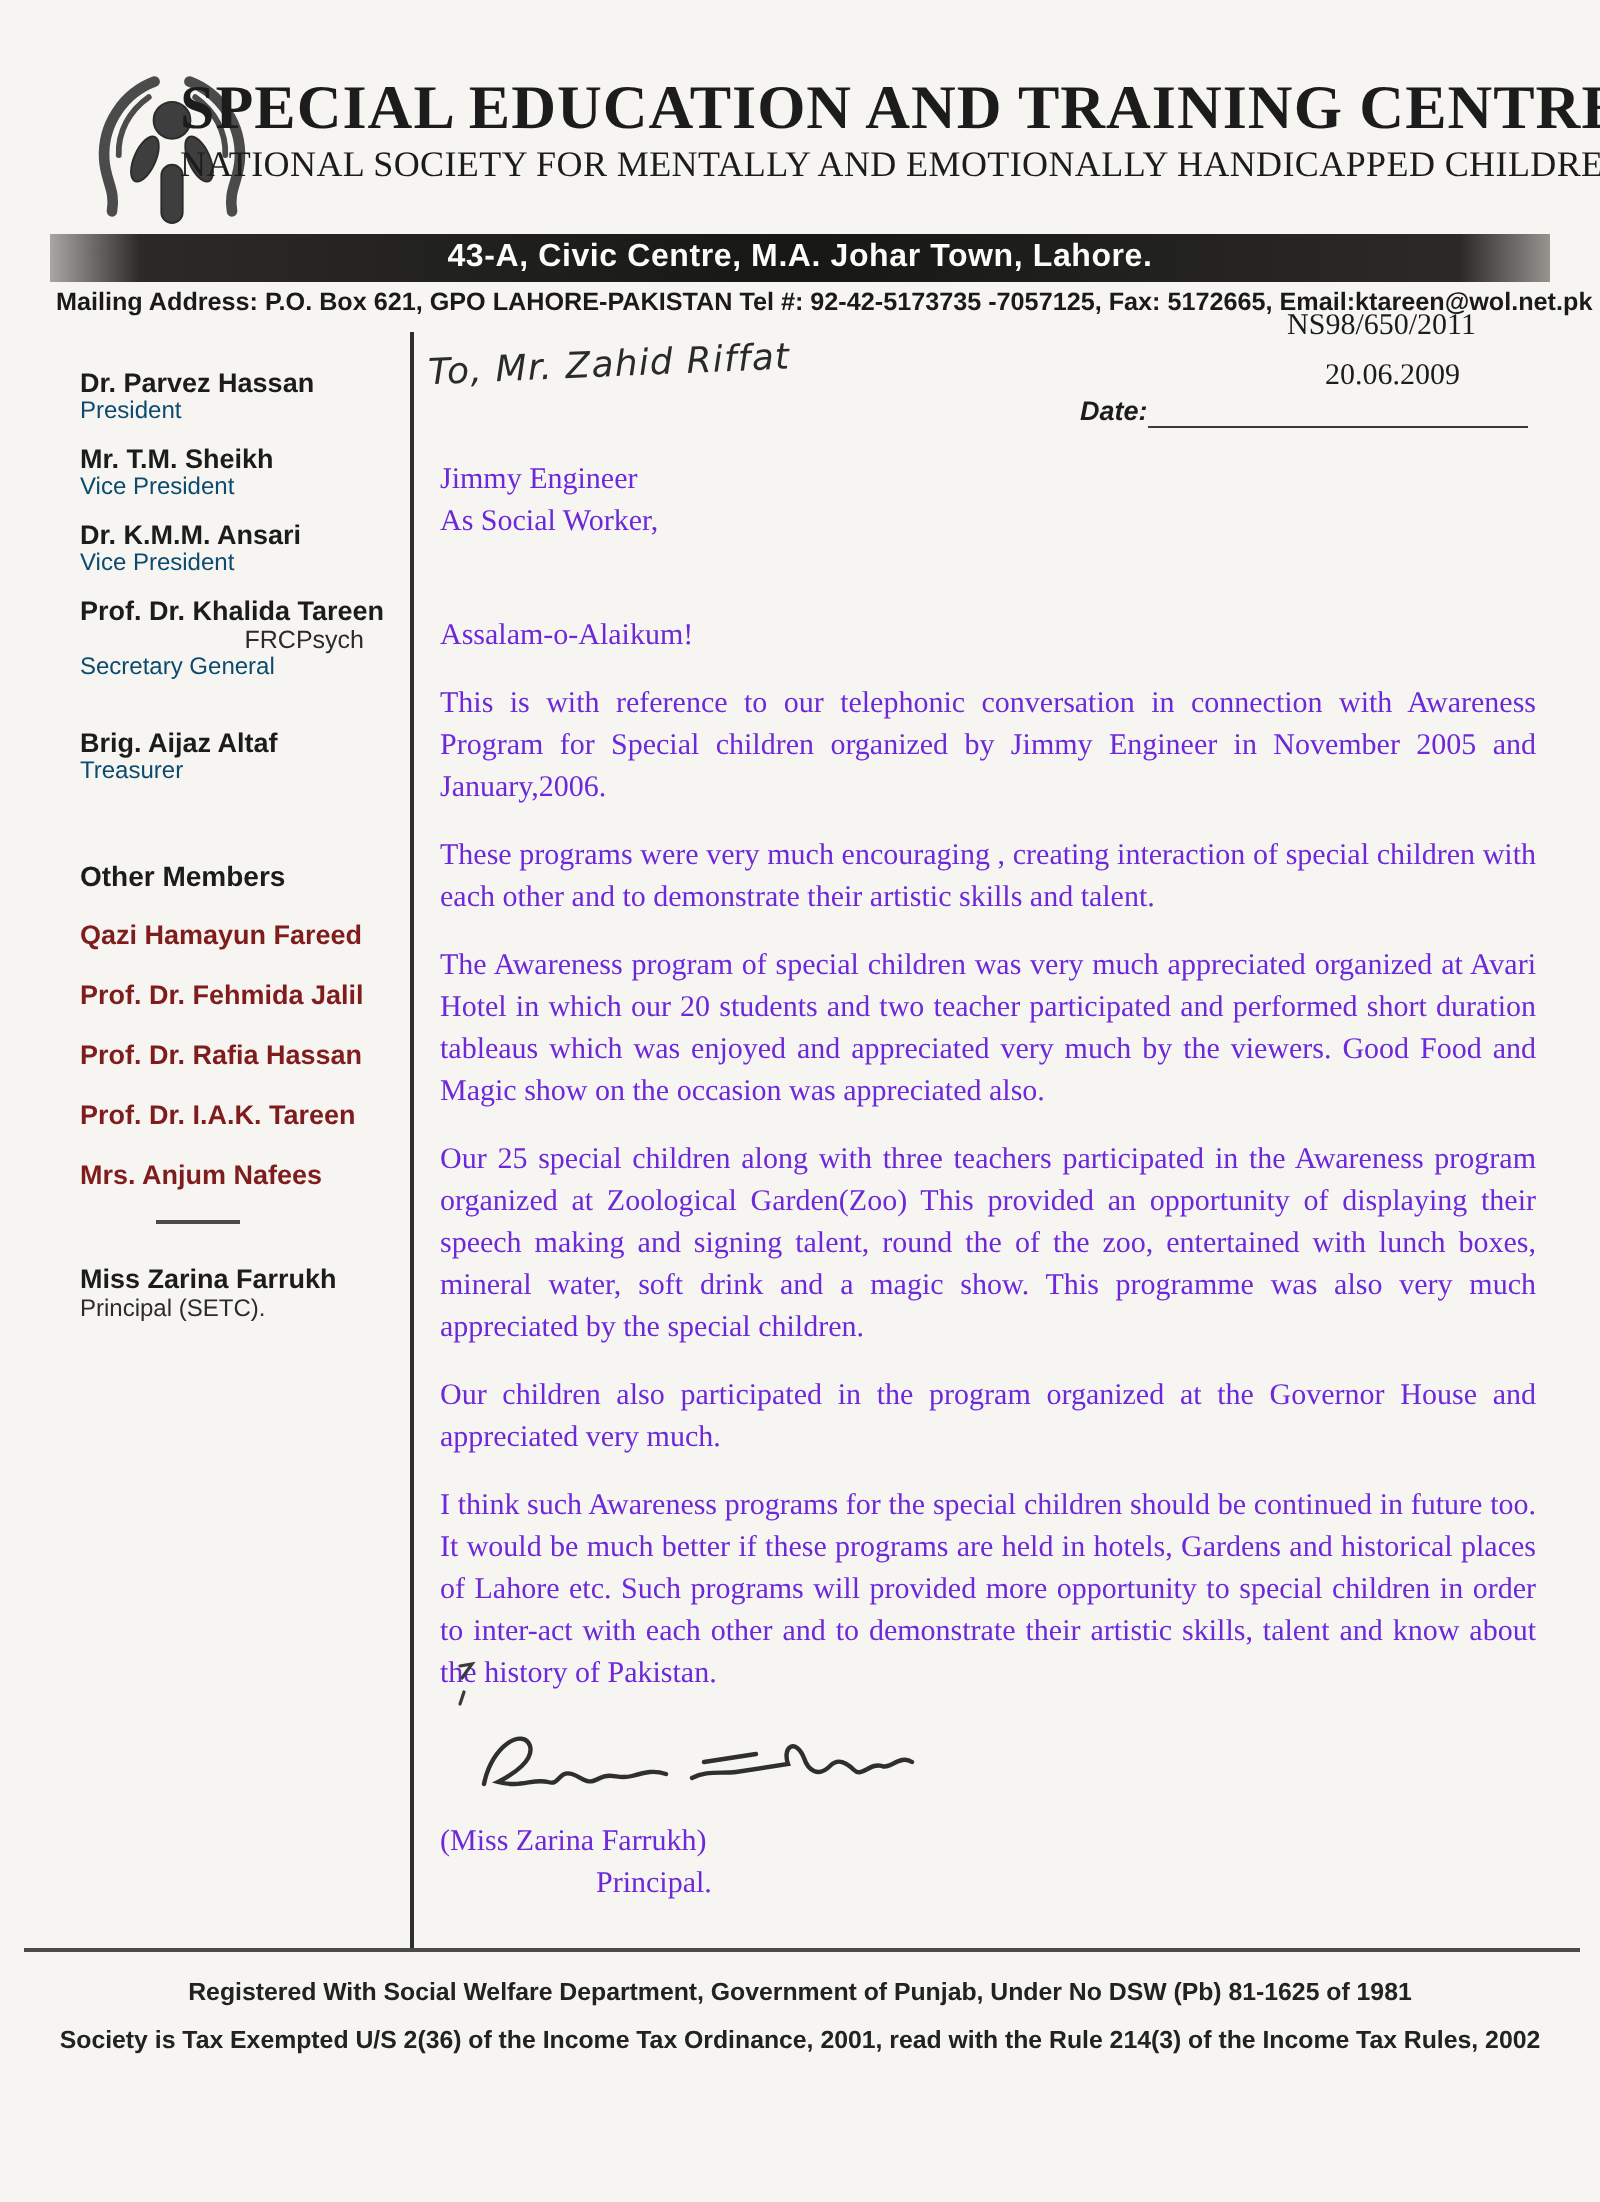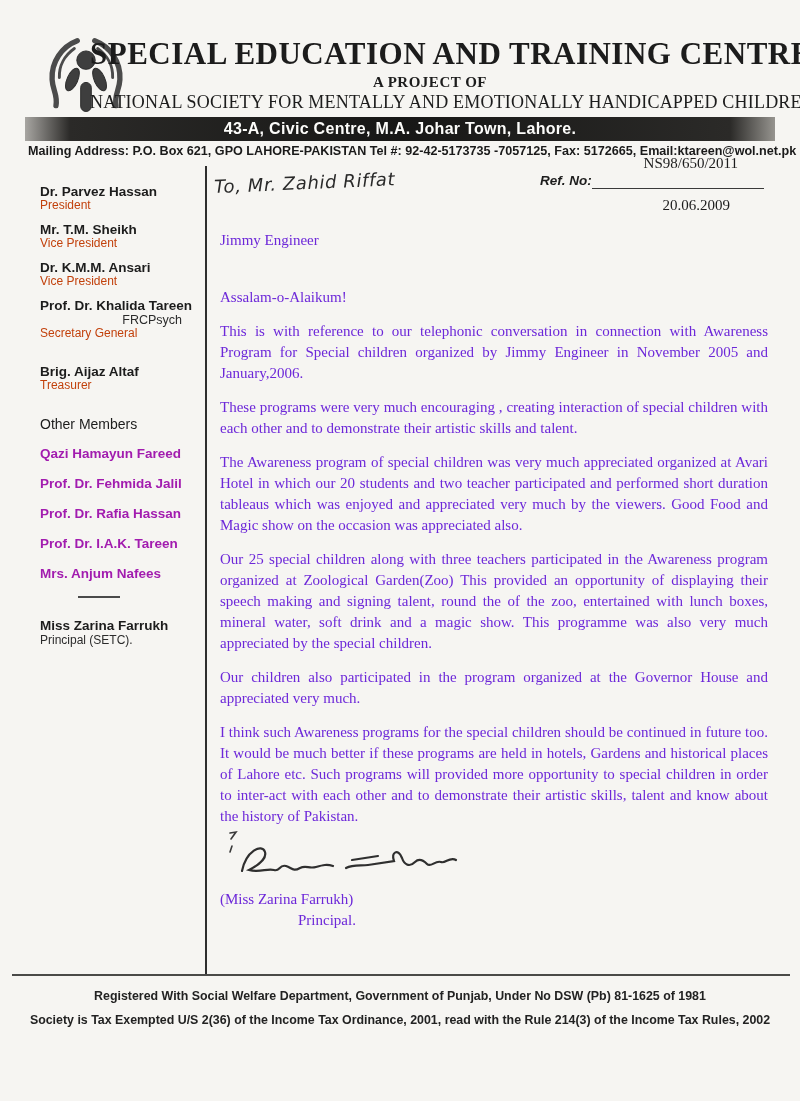--- a/index.html
+++ b/index.html
@@ -37,24 +37,24 @@
   
   .hand-to { position:absolute; left:214px; top:170px; width:280px;
     font-family:"DejaVu Sans",sans-serif; font-style:italic; font-size:18px;
     letter-spacing:0.6px; color:#2a2a2a; transform:rotate(-2.5deg); }
   
   .v-divider { position:absolute; left:205px; top:166px; width:2px; height:809px; background:#2e2e2e; }
   .sidebar { position:absolute; left:40px; top:184px; width:160px; }
   .member { margin-bottom:10px; }
   .member .name { font-weight:bold; font-size:13.5px; line-height:15px; }
   .member .qual { font-size:12.5px; text-align:right; padding-right:18px; line-height:14px; color:#2b2b2b; }
-  .member .role { font-size:12px; line-height:13px; color:#c2410c; }
+  .member .role { font-size:12px; line-height:13px; color:#0c4a6e; }
   .member.gap-lg { margin-bottom:24px; }
-  .other-heading { font-weight:normal; font-size:14px; margin-top:24px; margin-bottom:14px; }
-  .other-member { font-weight:bold; font-size:13.5px; margin-bottom:15px; color:#a21caf; }
+  .other-heading { font-weight:bold; font-size:14px; margin-top:38px; margin-bottom:14px; }
+  .other-member { font-weight:bold; font-size:13.5px; margin-bottom:15px; color:#7f1d1d; }
   .sidebar-divider { width:42px; border-top:2px solid #4a4a4a; margin:6px 0 20px 38px; }
   .principal .name { font-weight:bold; font-size:13.5px; }
   .principal .role { font-size:12px; color:#2b2b2b; }
   
   .letter { position:absolute; left:220px; top:230px; width:548px;
     font-family:"Liberation Serif","DejaVu Serif",serif; font-size:15px;
     line-height:21px; color:#6d28d9; }
   .letter .recipient { line-height:21px; }
   .letter .salutation { margin-top:36px; }
   .letter p.para { margin-top:13px; text-align:justify; }
@@ -82,34 +82,33 @@
     <g fill="#3e3e3e" stroke="#2c2c2c" stroke-width="1">
       <circle cx="45" cy="27" r="9.5"></circle>
       <ellipse cx="31" cy="47" rx="5.5" ry="12.5" transform="rotate(24 31 47)"></ellipse>
       <ellipse cx="59" cy="47" rx="5.5" ry="12.5" transform="rotate(-24 59 47)"></ellipse>
       <rect x="39.5" y="50" width="11" height="30" rx="5.5"></rect>
     </g>
   </svg>
 
   <div class="title-block">
     <div class="main-title">SPECIAL EDUCATION AND TRAINING CENTRE</div>
-    <div class="subtitle1">A PROJECT OF</div>
     <div class="subtitle2">NATIONAL SOCIETY FOR MENTALLY AND EMOTIONALLY HANDICAPPED CHILDREN</div>
   </div>
 
   <div class="address-bar">43-A, Civic Centre, M.A. Johar Town, Lahore.</div>
   <div class="mailing">Mailing Address: P.O. Box 621, GPO LAHORE-PAKISTAN Tel #: 92-42-5173735 -7057125, Fax: 5172665, Email:ktareen@wol.net.pk</div>
 
   <div class="ref-block">
     <div class="ref-num">NS98/650/2011</div>
+    <div class="date-num">20.06.2009</div>
     <div class="ref-row">
-      <span class="lbl">Ref. No:</span>
+      <span class="lbl">Date:</span>
       <span class="fill"></span>
     </div>
-    <div class="date-num">20.06.2009</div>
   </div>
 
   <div class="hand-to">To, Mr. Zahid Riffat</div>
 
   <div class="v-divider"></div>
   <aside class="sidebar">
     <div class="member">
       <div class="name">Dr. Parvez Hassan</div>
       <div class="role">President</div>
     </div>
@@ -141,20 +140,21 @@
     <div class="sidebar-divider"></div>
 
     <div class="principal">
       <div class="name">Miss Zarina Farrukh</div>
       <div class="role">Principal (SETC).</div>
     </div>
   </aside>
 
   <main class="letter">
     <div class="recipient">Jimmy Engineer</div>
+    <div class="recipient">As Social Worker,</div>
     <div class="salutation">Assalam-o-Alaikum!</div>
     <p class="para">This is with reference to our telephonic conversation in connection with Awareness  Program for Special children organized by Jimmy Engineer  in November 2005 and  January,2006.</p>
     <p class="para">These programs were very much encouraging , creating interaction of special children with each other and to demonstrate their artistic skills and talent.</p>
     <p class="para">The Awareness program of special children was very much appreciated organized at  Avari Hotel in which our 20 students and two teacher participated and  performed short duration tableaus which was enjoyed and appreciated very much by the viewers. Good Food and Magic show on the occasion was appreciated also.</p>
     <p class="para">Our 25 special children along with  three teachers participated  in the Awareness program organized at Zoological Garden(Zoo) This provided an opportunity of displaying their speech making and signing talent, round the of the zoo, entertained with lunch boxes, mineral water, soft drink and a magic show. This programme was also very much appreciated by the special children.</p>
     <p class="para">Our children also participated in the program organized at the Governor House and appreciated very much.</p>
     <p class="para">I think such Awareness programs for the special children should be continued in future too. It would be much better if these programs are held in hotels, Gardens and historical places of Lahore etc. Such programs will provided more opportunity to special children in order to inter-act with each other and to demonstrate their artistic skills, talent and know about the history of Pakistan.</p>
 
     <svg class="signature" width="230" height="52" viewBox="0 0 230 52">
       <g fill="none" stroke="#2f2f2f" stroke-width="2.2" stroke-linecap="round">

